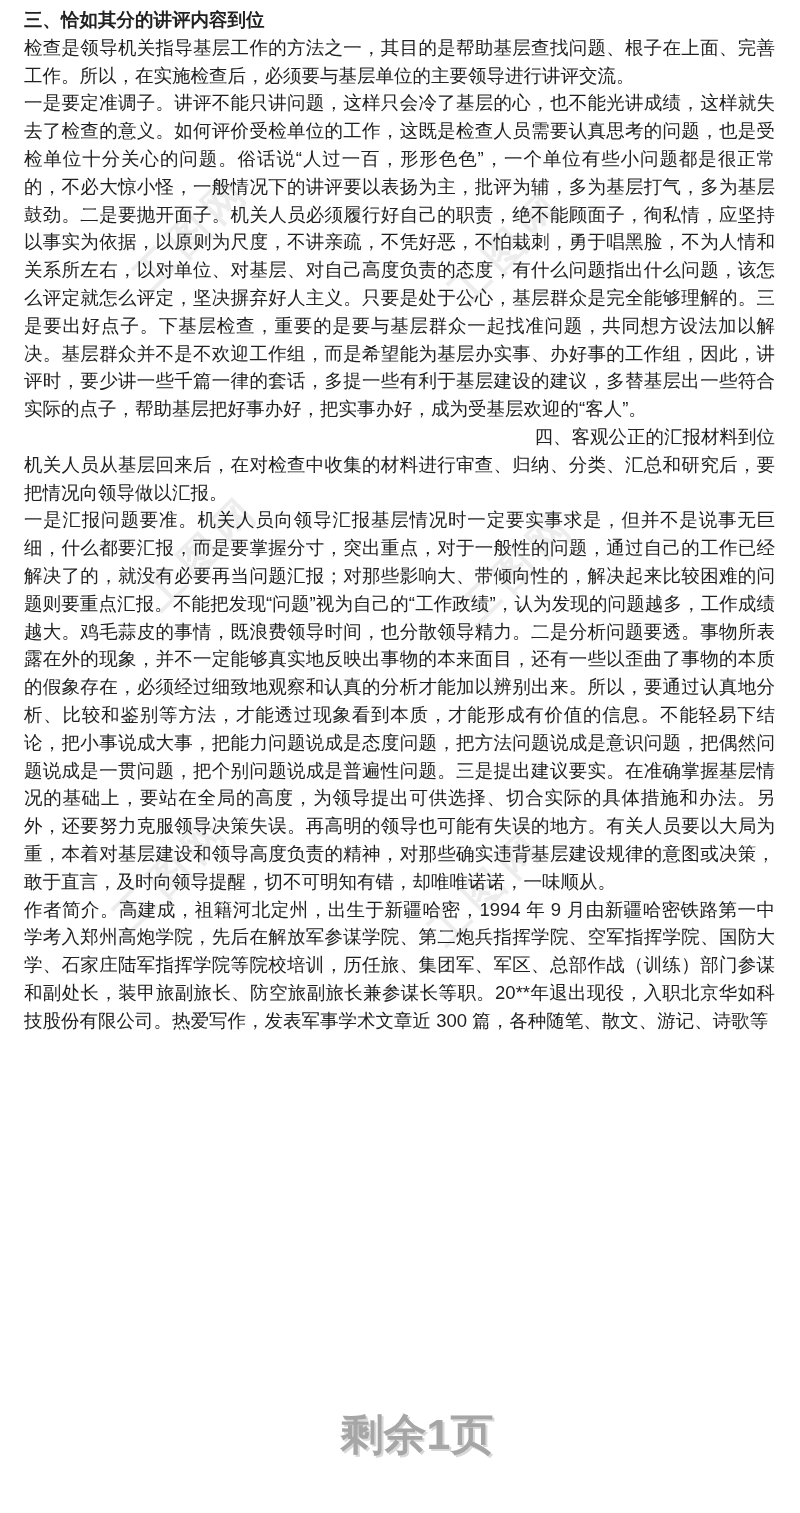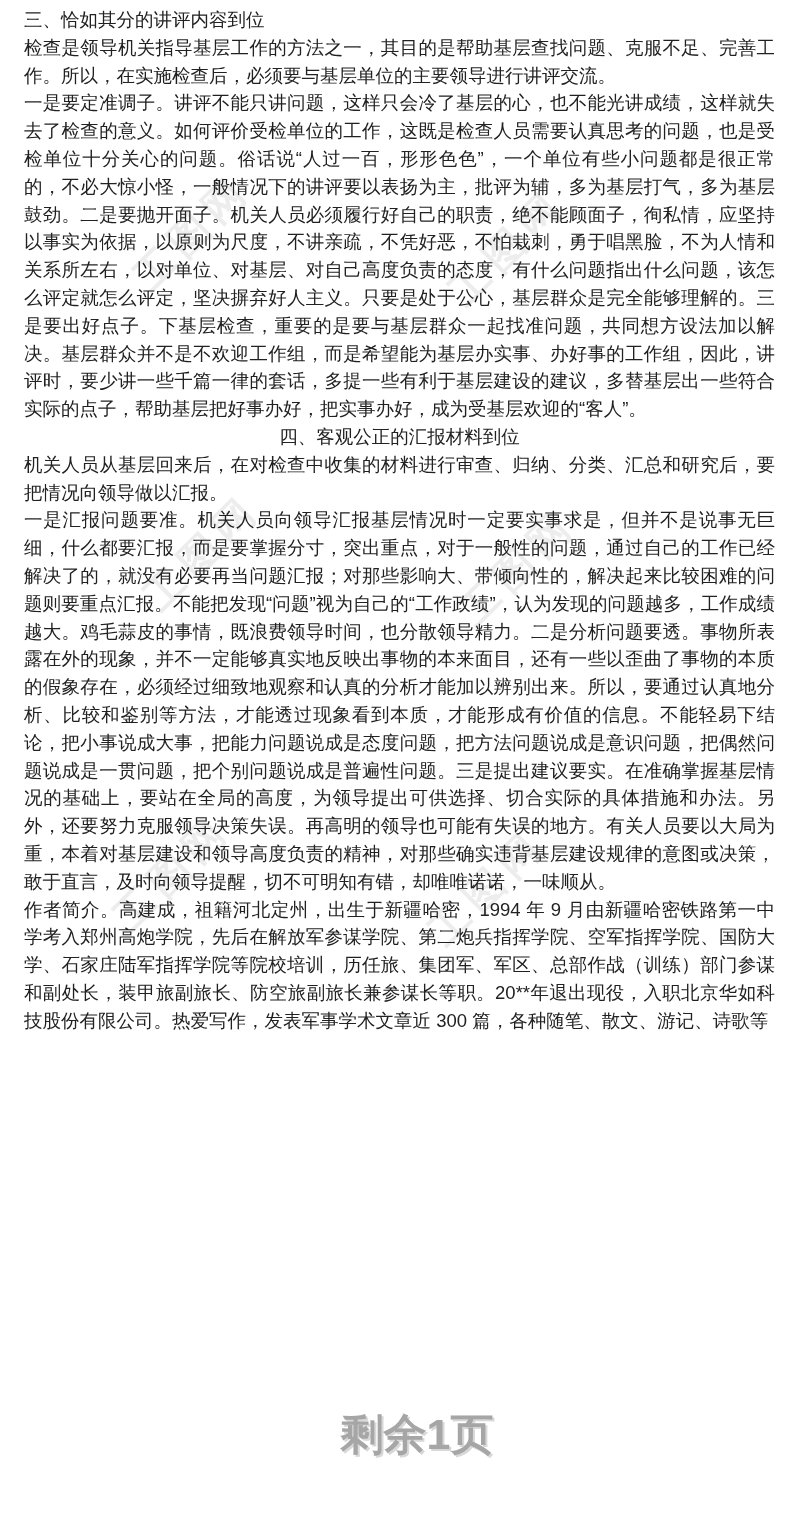--- a/index.html
+++ b/index.html
@@ -35,22 +35,22 @@
   .content {
     position: relative;
     z-index: 1;
     padding: 6px 25px 0 24px;
     font-size: 18.5px;
     line-height: 27.8px;
     text-align: justify;
     color: #212121;
   }
   .content p { margin: 0; padding: 0; }
-  .heading-3 { margin-bottom: 46px; text-align: left; }
-  .heading-4 { margin-top: 4px; text-align: center; }
+  .heading-3 { margin-bottom: 46px; text-align: left; font-weight: bold; }
+  .heading-4 { margin-top: 4px; text-align: right; }
   .footer {
     position: absolute;
     z-index: 2;
     left: 0;
     right: 0;
     top: 1406px;
     display: flex;
     justify-content: center;
     gap: 36px;
     padding-left: 34px;
@@ -71,21 +71,21 @@
     <div class="wm" style="left:120px; top:205px;">工图网</div>
     <div class="wm" style="left:435px; top:220px;">工图网</div>
     <div class="wm" style="left:130px; top:525px;">工图网</div>
     <div class="wm" style="left:445px; top:540px;">工图网</div>
     <div class="wm" style="left:100px; top:845px;">工图网</div>
     <div class="wm" style="left:415px; top:860px;">工图网</div>
   </div>
 
   <div class="content">
     <p class="heading-3">三、恰如其分的讲评内容到位</p>
-    <p>检查是领导机关指导基层工作的方法之一，其目的是帮助基层查找问题、克服不足、完善工作。所以，在实施检查后，必须要与基层单位的主要领导进行讲评交流。</p>
+    <p>检查是领导机关指导基层工作的方法之一，其目的是帮助基层查找问题、根子在上面、完善工作。所以，在实施检查后，必须要与基层单位的主要领导进行讲评交流。</p>
     <p>一是要定准调子。讲评不能只讲问题，这样只会冷了基层的心，也不能光讲成绩，这样就失去了检查的意义。如何评价受检单位的工作，这既是检查人员需要认真思考的问题，也是受检单位十分关心的问题。俗话说“人过一百，形形色色”，一个单位有些小问题都是很正常的，不必大惊小怪，一般情况下的讲评要以表扬为主，批评为辅，多为基层打气，多为基层鼓劲。二是要抛开面子。机关人员必须履行好自己的职责，绝不能顾面子，徇私情，应坚持以事实为依据，以原则为尺度，不讲亲疏，不凭好恶，不怕栽刺，勇于唱黑脸，不为人情和关系所左右，以对单位、对基层、对自己高度负责的态度，有什么问题指出什么问题，该怎么评定就怎么评定，坚决摒弃好人主义。只要是处于公心，基层群众是完全能够理解的。三是要出好点子。下基层检查，重要的是要与基层群众一起找准问题，共同想方设法加以解决。基层群众并不是不欢迎工作组，而是希望能为基层办实事、办好事的工作组，因此，讲评时，要少讲一些千篇一律的套话，多提一些有利于基层建设的建议，多替基层出一些符合实际的点子，帮助基层把好事办好，把实事办好，成为受基层欢迎的“客人”。</p>
     <p class="heading-4">四、客观公正的汇报材料到位</p>
     <p>机关人员从基层回来后，在对检查中收集的材料进行审查、归纳、分类、汇总和研究后，要把情况向领导做以汇报。</p>
     <p>一是汇报问题要准。机关人员向领导汇报基层情况时一定要实事求是，但并不是说事无巨细，什么都要汇报，而是要掌握分寸，突出重点，对于一般性的问题，通过自己的工作已经解决了的，就没有必要再当问题汇报；对那些影响大、带倾向性的，解决起来比较困难的问题则要重点汇报。不能把发现“问题”视为自己的“工作政绩”，认为发现的问题越多，工作成绩越大。鸡毛蒜皮的事情，既浪费领导时间，也分散领导精力。二是分析问题要透。事物所表露在外的现象，并不一定能够真实地反映出事物的本来面目，还有一些以歪曲了事物的本质的假象存在，必须经过细致地观察和认真的分析才能加以辨别出来。所以，要通过认真地分析、比较和鉴别等方法，才能透过现象看到本质，才能形成有价值的信息。不能轻易下结论，把小事说成大事，把能力问题说成是态度问题，把方法问题说成是意识问题，把偶然问题说成是一贯问题，把个别问题说成是普遍性问题。三是提出建议要实。在准确掌握基层情况的基础上，要站在全局的高度，为领导提出可供选择、切合实际的具体措施和办法。另外，还要努力克服领导决策失误。再高明的领导也可能有失误的地方。有关人员要以大局为重，本着对基层建设和领导高度负责的精神，对那些确实违背基层建设规律的意图或决策，敢于直言，及时向领导提醒，切不可明知有错，却唯唯诺诺，一味顺从。</p>
     <p>作者简介。高建成，祖籍河北定州，出生于新疆哈密，1994 年 9 月由新疆哈密铁路第一中学考入郑州高炮学院，先后在解放军参谋学院、第二炮兵指挥学院、空军指挥学院、国防大学、石家庄陆军指挥学院等院校培训，历任旅、集团军、军区、总部作战（训练）部门参谋和副处长，装甲旅副旅长、防空旅副旅长兼参谋长等职。20**年退出现役，入职北京华如科技股份有限公司。热爱写作，发表军事学术文章近 300 篇，各种随笔、散文、游记、诗歌等</p>
   </div>
 
   <div class="footer">
     <span>剩余1页</span>
   </div>

